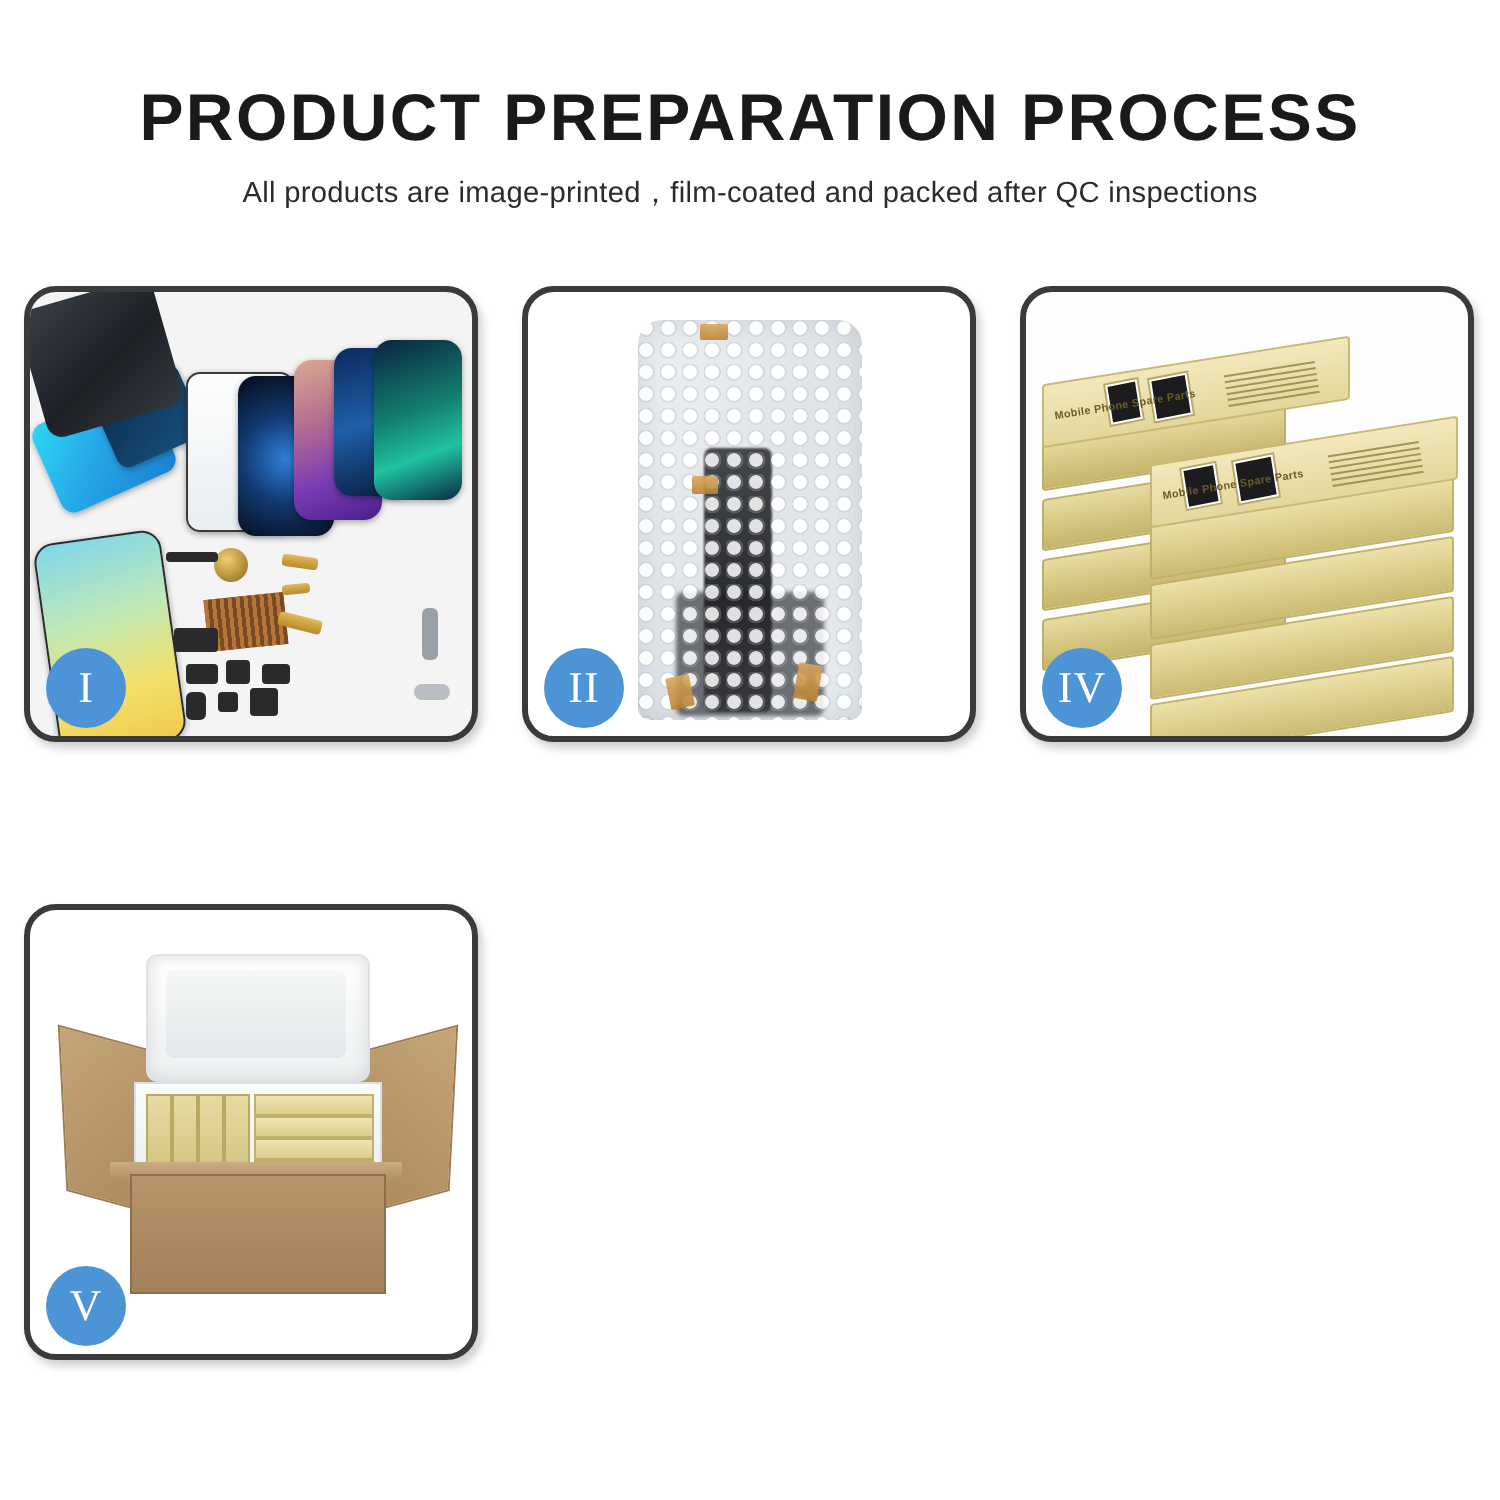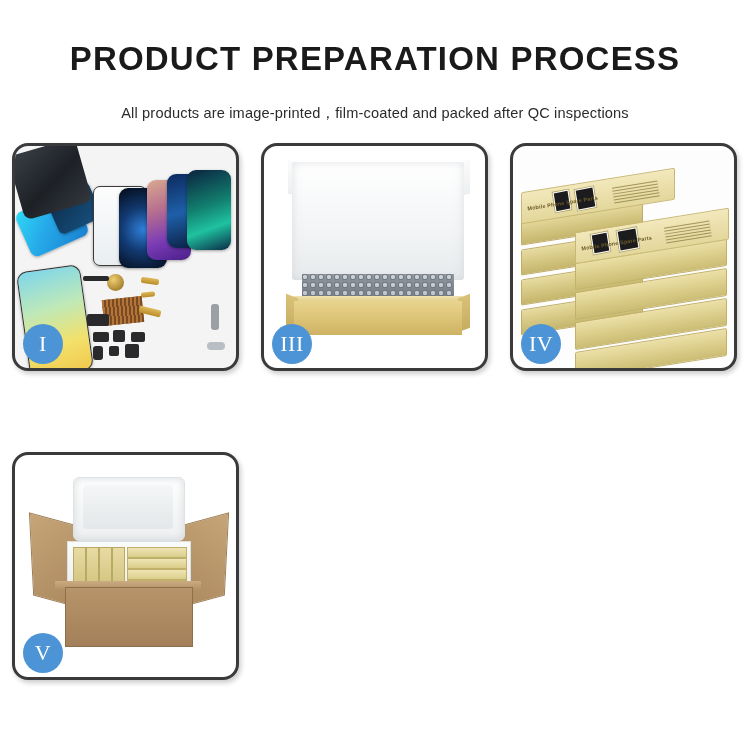--- a/index.html
+++ b/index.html
@@ -23,21 +23,21 @@
   .title {
     font-family: "Liberation Sans", sans-serif;
     font-size: 33px;
     font-weight: bold;
     letter-spacing: 1.2px;
     color: #1a1a1a;
     line-height: 1.05;
     white-space: nowrap;
   }
   .subtitle {
-    margin-top: 27px;
+    margin-top: 10px;
     font-size: 14.6px;
     color: #2b2b2b;
     letter-spacing: 0.15px;
     white-space: nowrap;
   }
 
   
   .grid {
     position: absolute;
     left: 12px;
@@ -438,34 +438,34 @@
       <div class="p1 part" style="left:110px;top:198px;width:14px;height:14px;"></div>
       <div class="p1 gold" style="left:126px;top:132px;width:18px;height:6px;transform:rotate(8deg);"></div>
       <div class="p1 gold" style="left:126px;top:146px;width:14px;height:5px;transform:rotate(-6deg);"></div>
       <div class="p1 gold" style="left:124px;top:162px;width:22px;height:7px;transform:rotate(14deg);"></div>
       <div class="p1 part" style="left:196px;top:158px;width:8px;height:26px;border-radius:3px;background:#9aa0a6;"></div>
       <div class="p1 part" style="left:192px;top:196px;width:18px;height:8px;border-radius:4px;background:#b9bec4;"></div>
     </div>
     <div class="badge">I</div>
   </div>
 
-
-  <div class="panel p3">
+  <div class="panel p2">
     <div class="panel-media">
-      <div class="lid-flap-l"></div>
-      <div class="lid-flap-r"></div>
-      <div class="lid"></div>
-      <div class="wrap"></div>
-      <div class="tray-rim"></div>
-      <div class="tray-left"></div>
-      <div class="tray-right"></div>
-      <div class="tray-front"></div>
+      <div class="bag"></div>
+      <div class="innerpart"></div>
+      <div class="innerpart2"></div>
+      <div class="bubble-overlay"></div>
+      <div class="tape" style="left:86px;top:16px;width:14px;height:8px;"></div>
+      <div class="tape" style="left:82px;top:92px;width:13px;height:9px;"></div>
+      <div class="tape" style="left:70px;top:192px;width:12px;height:16px;transform:rotate(-12deg);"></div>
+      <div class="tape" style="left:134px;top:186px;width:12px;height:18px;transform:rotate(10deg);"></div>
     </div>
-    <div class="badge">III</div>
+    <div class="badge">II</div>
   </div>
+
 
   <div class="panel p4">
     <div class="panel-media stack">
 
       <div class="layerB" style="left:8px;  top:64px;"></div>
       <div class="layerB" style="left:8px;  top:94px;"></div>
       <div class="layerB" style="left:8px;  top:124px;"></div>
       <div class="layerB" style="left:8px;  top:154px;"></div>
 
       <div class="layer" style="left:62px; top:104px;"></div>

